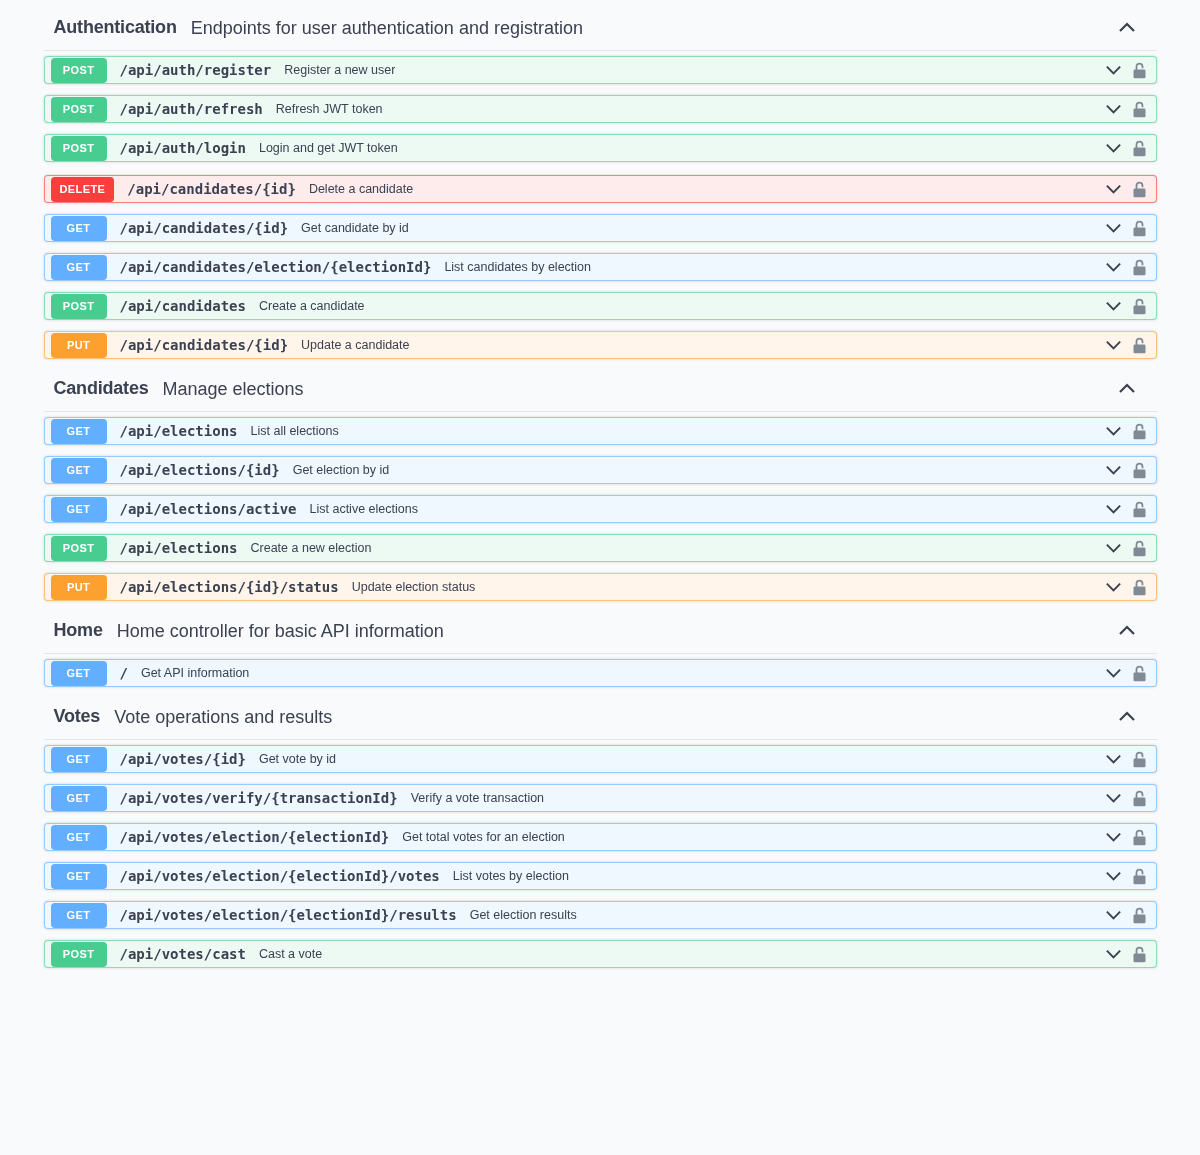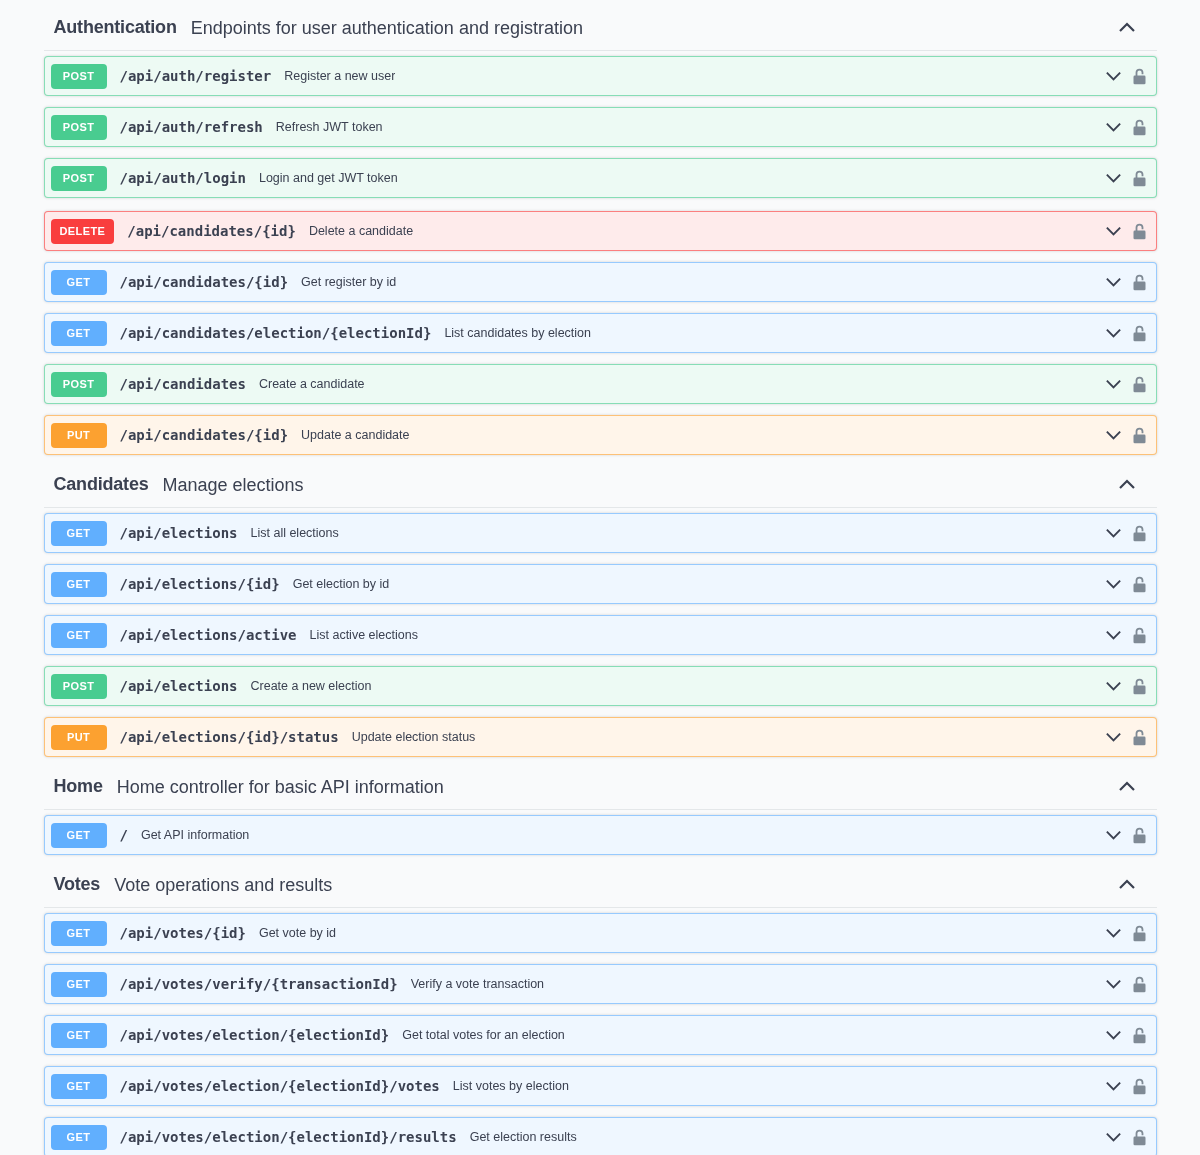--- a/index.html
+++ b/index.html
@@ -41,21 +41,21 @@
     background: none;
     border: none;
     cursor: pointer;
     display: flex;
     align-items: center;
     padding: 0;
   }
   .opblock {
     display: flex;
     align-items: center;
-    height: 40px;
+    height: 28px;
     border: 1px solid;
     border-radius: 4px;
     box-shadow: 0 0 3px rgba(0,0,0,0.16);
     margin-bottom: 11px;
     padding: 0 9px 0 6px;
     cursor: pointer;
   }
   .method-badge {
     min-width: 56px;
     padding: 7px 9px;
@@ -179,21 +179,21 @@
       <svg width="15" height="17" viewBox="0 0 14 17">
         <path class="lock-shackle" d="M4 8 V4.6 a3 3 0 0 1 6 0 V6.2"></path>
         <rect class="lock-body" x="1" y="7.6" width="12" height="8.6" rx="1.3"></rect>
       </svg>
     </button>
   </div>
 
   <div class="opblock" style="border-color: rgba(97, 175, 254, 0.62); background: rgb(239, 247, 255);">
     <span class="method-badge" style="background: rgb(97, 175, 254);">GET</span>
     <span class="path">/api/candidates/{id}</span>
-    <span class="summary">Get register by id</span>
+    <span class="summary">Get candidate by id</span>
     <span class="spacer"></span>
     <button class="icon-btn chev-btn">
       <svg width="19" height="14" viewBox="0 0 20 14">
         <path class="chev" d="M3 3.5 L10 10.5 L17 3.5"></path>
       </svg>
     </button>
     <button class="icon-btn">
       <svg width="15" height="17" viewBox="0 0 14 17">
         <path class="lock-shackle" d="M4 8 V4.6 a3 3 0 0 1 6 0 V6.2"></path>
         <rect class="lock-body" x="1" y="7.6" width="12" height="8.6" rx="1.3"></rect>

